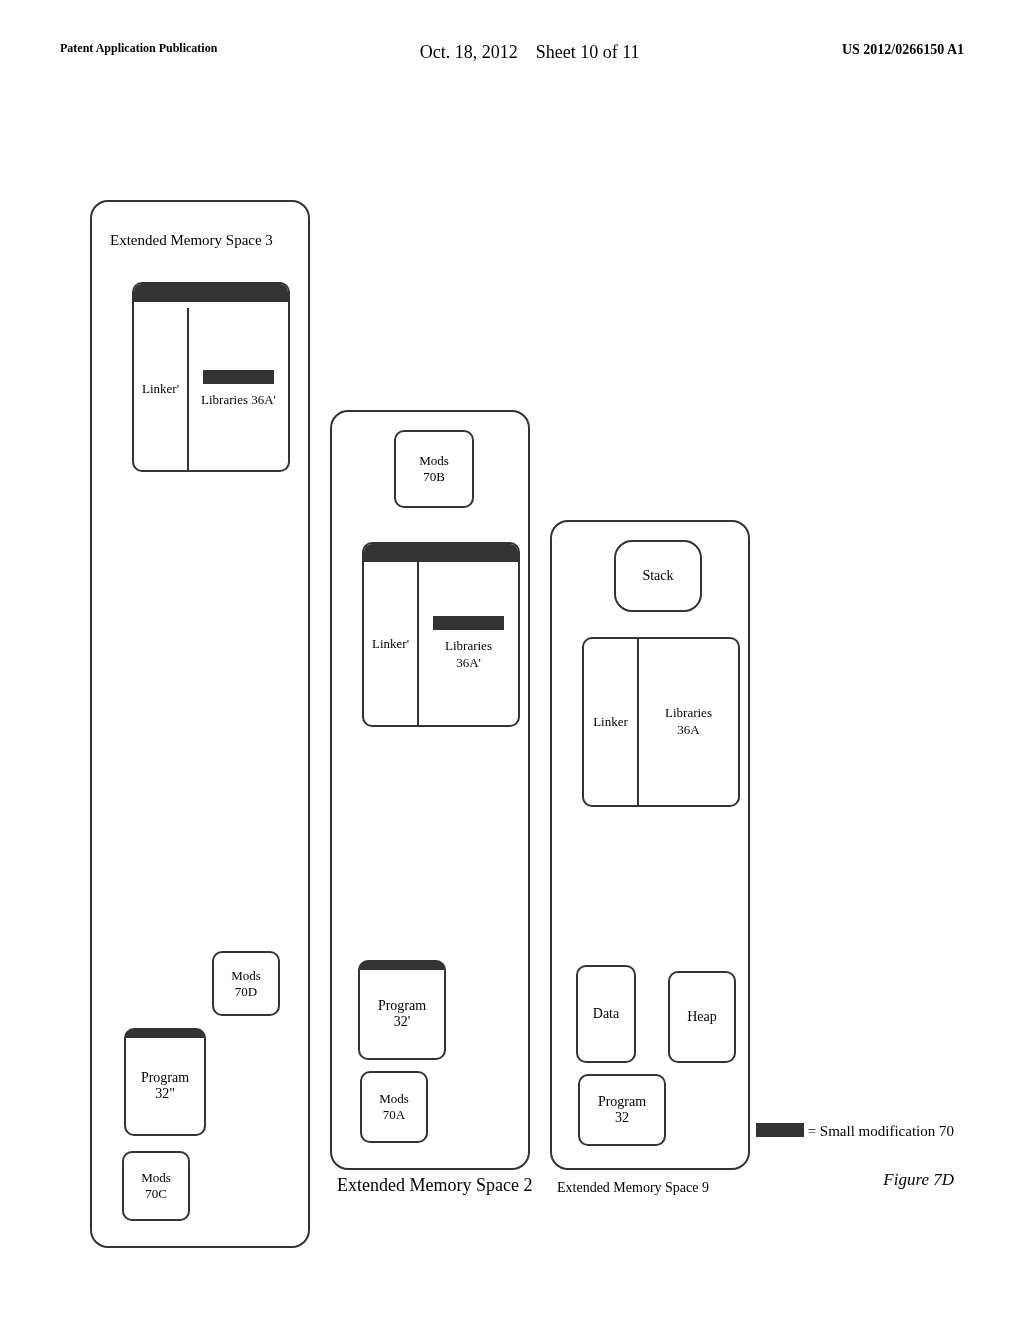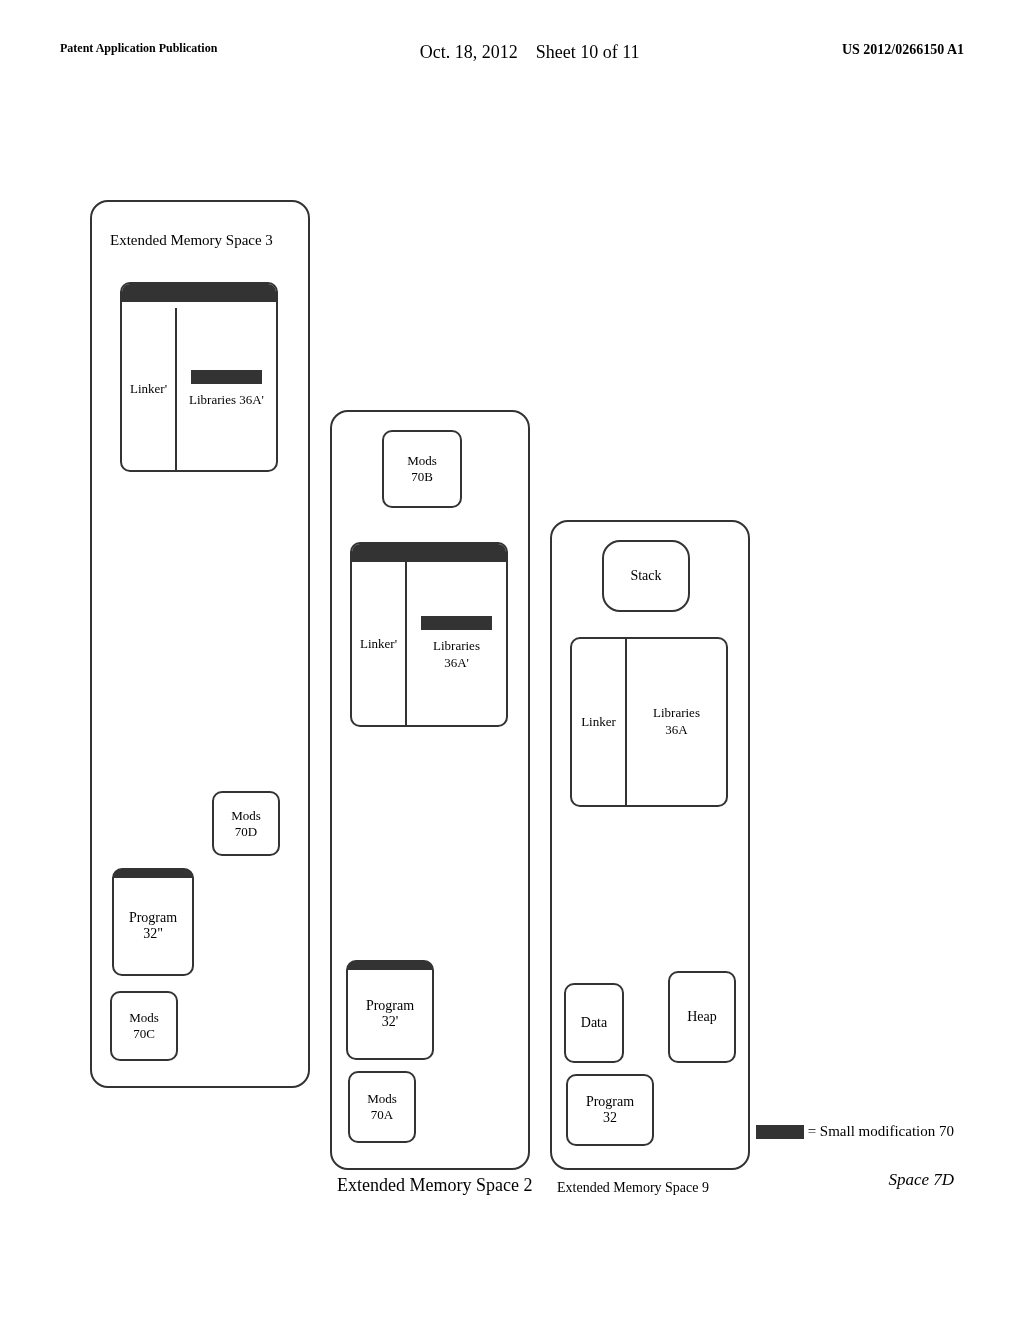--- a/index.html
+++ b/index.html
@@ -94,20 +94,21 @@
     .box {
       border: 2px solid #333;
       border-radius: 10px;
       display: flex;
       align-items: center;
       justify-content: center;
       text-align: center;
       font-size: 14px;
       background: #fff;
       position: absolute;
+      margin-left: 12px;
     }
 
     .box-dark-top {
       border-top: 10px solid #333;
     }
 
     
     .box-mods70c {
       width: 68px;
       height: 70px;
@@ -209,21 +210,21 @@
       bottom: 140px;
       right: 50px;
       display: flex;
       flex-direction: column;
       align-items: flex-start;
       gap: 8px;
     }
 
     .legend-item {
       display: flex;
-      align-items: center;
+      align-items: flex-start;
       gap: 4px;
       font-size: 15px;
     }
 
     .legend-bar {
       width: 48px;
       height: 14px;
       background: #333;
     }
 
@@ -243,21 +244,21 @@
   <div class="header-left">Patent Application Publication</div>
   <div class="header-center">
     <span>Oct. 18, 2012</span>&nbsp;&nbsp;&nbsp;
     <span>Sheet 10 of 11</span>
   </div>
   <div class="header-right">US 2012/0266150 A1</div>
 </div>
 
 <div class="diagram-area">
 
-  <div class="memory-space space3" style="position:absolute; top:20px; left:30px; width:220px; height:888px;">
+  <div class="memory-space space3" style="position:absolute; top:20px; left:30px; width:220px; height:1048px;">
 
     <span class="space-label space3-label">Extended Memory Space 3</span>
 
     <div class="box linker-libraries-box s3-ll" style="position:absolute; top:80px; left:28px; width:158px; height:190px;">
       <div class="dark-bar" style="width:100%; height:18px; background:#333; flex-shrink:0;"></div>
       <div class="ll-inner" style="display:flex; flex:1; width:100%;">
         <div class="ll-linker">Linker'</div>
         <div class="ll-libraries">
           <div class="dark-bar" style="width:85%; height:14px; background:#333; margin-bottom:8px;"></div>
           <div class="libraries-label">Libraries
@@ -320,36 +321,36 @@
     <div class="box linker-libraries-box" style="position:absolute; top:115px; left:18px; width:158px; height:170px; display:flex; flex-direction:column;">
       <div style="width:100%; height:0px; background:#333; flex-shrink:0;"></div>
       <div style="display:flex; flex:1; width:100%;">
         <div class="ll-linker">Linker</div>
         <div class="ll-libraries">
           <div class="libraries-label">Libraries<br>36A</div>
         </div>
       </div>
     </div>
 
-    <div class="box" style="position:absolute; bottom:105px; left:12px; width:60px; height:80px;">
+    <div class="box" style="position:absolute; bottom:105px; left:12px; width:60px; height:98px;">
       <span>Data</span>
     </div>
 
     <div class="box" style="position:absolute; bottom:105px; right:12px; width:68px; height:92px;">
       <span>Heap</span>
     </div>
 
     <div class="box" style="position:absolute; bottom:22px; left:14px; width:88px; height:72px;">
       <span>Program<br>32</span>
     </div>
 
   </div>
 
   <div class="legend" style="position:absolute; bottom:80px; right:10px;">
     <div class="legend-item">
       <div class="legend-bar"></div>
       <span>= Small modification 70</span>
     </div>
   </div>
 
-  <div class="figure-label" style="position:absolute; bottom:30px; right:10px; font-size:17px; font-style:italic;">Space 7D</div>
+  <div class="figure-label" style="position:absolute; bottom:30px; right:10px; font-size:17px; font-style:italic;">Figure 7D</div>
 
 </div>
 
 </body></html>

